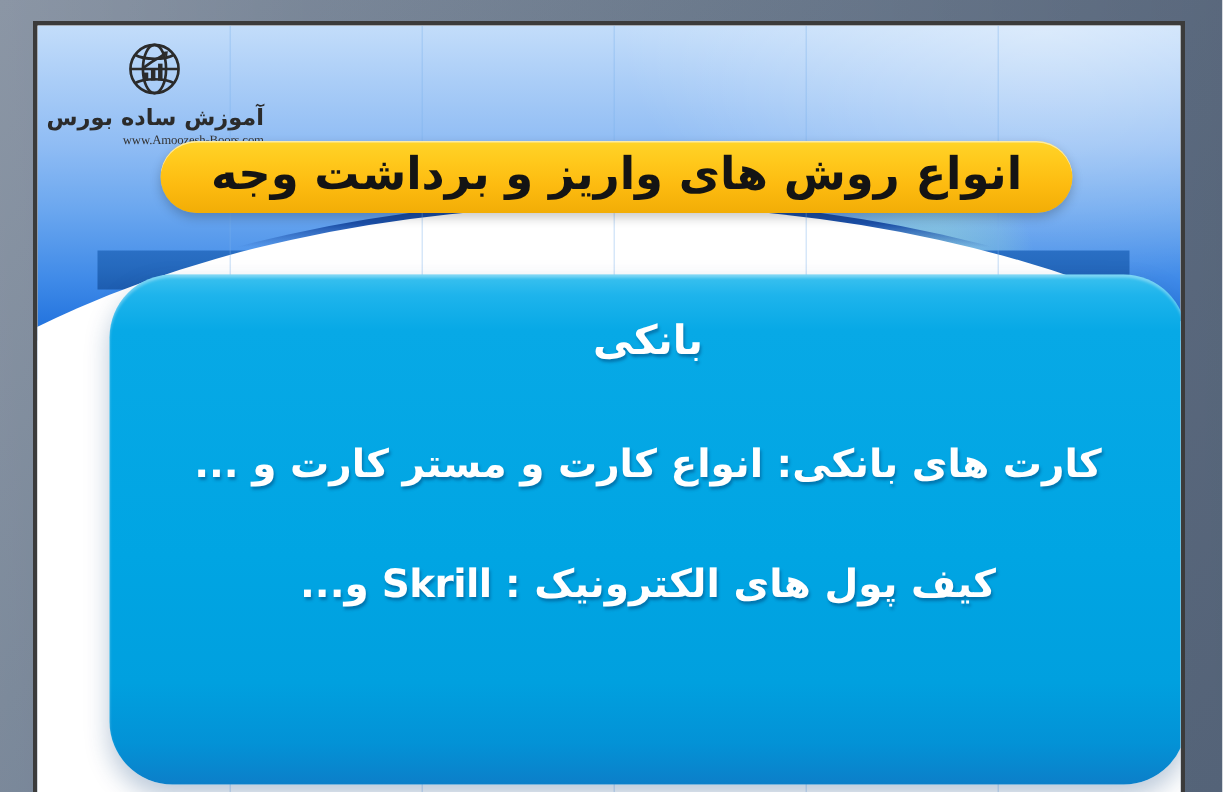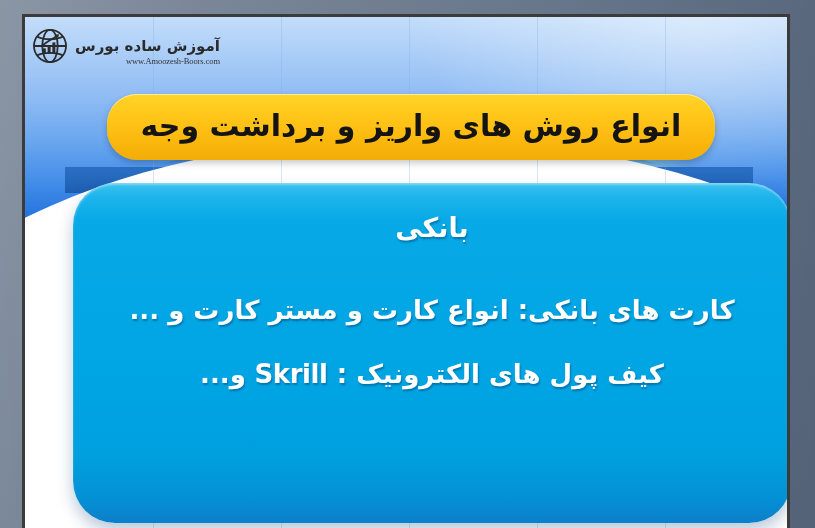--- a/index.html
+++ b/index.html
@@ -139,22 +139,23 @@
     border-radius: 50%;
     background: radial-gradient(circle, rgba(160,225,205,0.55) 0%, rgba(160,225,205,0.20) 55%, rgba(160,225,205,0) 75%);
   }
 
   
   #logo {
     position: absolute;
     left: 6px;
     top: 10px;
     display: flex;
-    align-items: flex-end;
+    align-items: center;
     gap: 6px;
+    flex-direction: column;
   }
   #logo .globe { width: 38px; height: 38px; display: block; }
   #logo .words { display: flex; flex-direction: column; align-items: flex-end; line-height: 1; }
   #logo .fa {
     font-size: 15px;
     font-weight: bold;
     color: #2b2b2b;
     direction: rtl;
     letter-spacing: -0.3px;
     margin-bottom: 3px;
@@ -165,21 +166,21 @@
     letter-spacing: -0.1px;
     font-family: Liberation Serif, serif;
   }
 
   
   #title-pill {
     position: absolute;
     left: 82px;
     top: 77px;
     width: 608px;
-    height: 66px;
+    height: 48px;
     border-radius: 30px;
     background: linear-gradient(180deg, #ffd429 0%, #ffc81b 30%, #fdbb10 62%, #f2ad06 100%);
     box-shadow: 0 3px 7px rgba(0,0,0,0.22), inset 0 1px 0 rgba(255,255,255,0.55);
     display: flex;
     align-items: center;
     justify-content: center;
   }
   #title-pill .t {
     direction: rtl;
     font-size: 30px;
@@ -217,21 +218,21 @@
     direction: rtl;
     color: #ffffff;
     font-weight: bold;
     text-align: center;
     white-space: nowrap;
     text-shadow: 1px 2px 2px rgba(0,60,110,0.45);
     letter-spacing: -0.4px;
   }
   #card .line.heading { font-size: 27px; margin-top: 14px; }
   #card .line.item1   { font-size: 26px; margin-top: 52px; }
-  #card .line.item2   { font-size: 26px; margin-top: 34px; }
+  #card .line.item2   { font-size: 26px; margin-top: 50px; }
 </style>
 </head>
 <body>
 
 <div id="app">
 
   <div id="frame-sheen"></div>
 
   <div id="slide">
 

